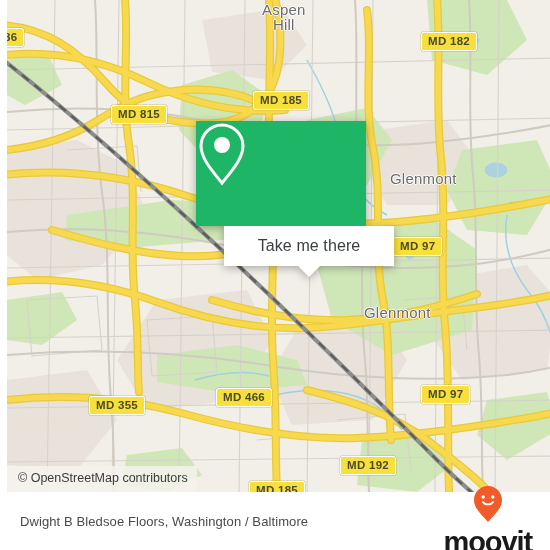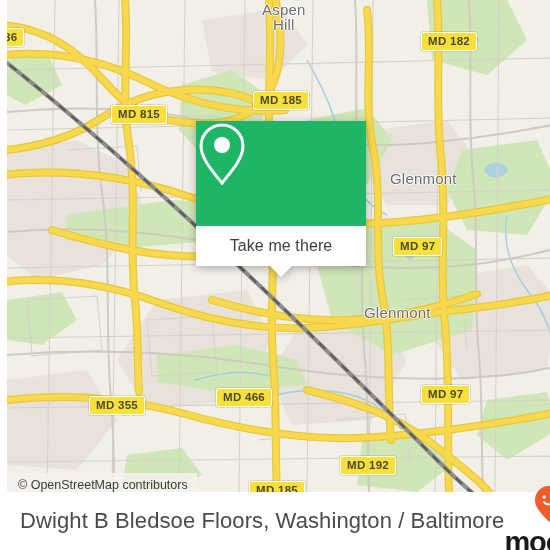--- a/index.html
+++ b/index.html
@@ -67,21 +67,21 @@
 
   
   #attribution {
     position: absolute;
     left: 0;
     bottom: 0;
     background: rgba(245,243,237,.88);
     color: #3b3b3b;
     font-size: 12.5px;
     line-height: 14px;
-    padding: 5px 9px 0 11px;
+    padding: 5px 9px 7px 11px;
     white-space: nowrap;
   }
 
   
   #popup {
     position: absolute;
     left: 189px;
     top: 121px;
     width: 170px;
     filter: drop-shadow(0 2px 4px rgba(0,0,0,.30));
@@ -95,20 +95,21 @@
     justify-content: center;
   }
   #popup-footer {
     position: relative;
     width: 170px;
     height: 40px;
     background: #ffffff;
     display: flex;
     align-items: center;
     justify-content: center;
+    margin-left: 28px;
   }
   #popup-label {
     color: #3c4043;
     font-size: 16px;
     letter-spacing: .1px;
   }
   #popup-tail {
     position: absolute;
     left: 50%;
     bottom: -11px;
@@ -129,21 +130,21 @@
     height: 58px;
     background: #ffffff;
     display: flex;
     align-items: center;
     justify-content: space-between;
     padding: 0 18px 0 20px;
     box-sizing: border-box;
   }
   #bar-title {
     color: #4a4a4a;
-    font-size: 22px;
+    font-size: 13px;
     letter-spacing: .1px;
     white-space: nowrap;
   }
   #brand {
     display: flex;
     align-items: center;
     gap: 1px;
     flex-direction: column;
   }
   #brand-word {

